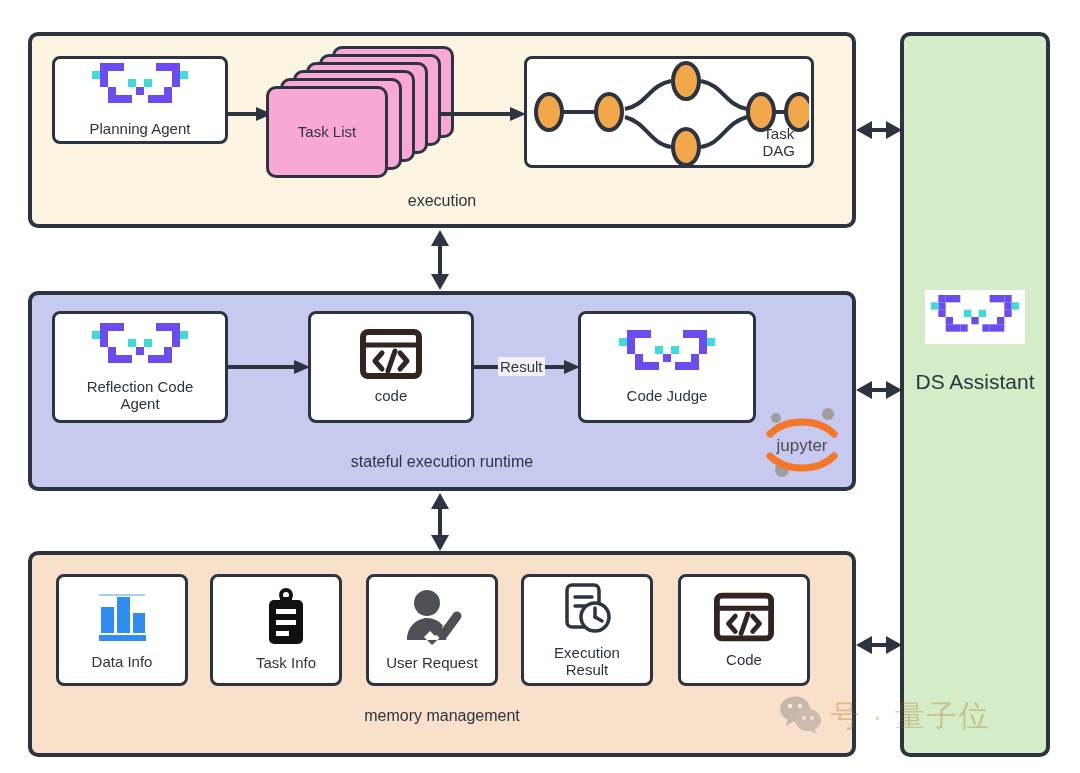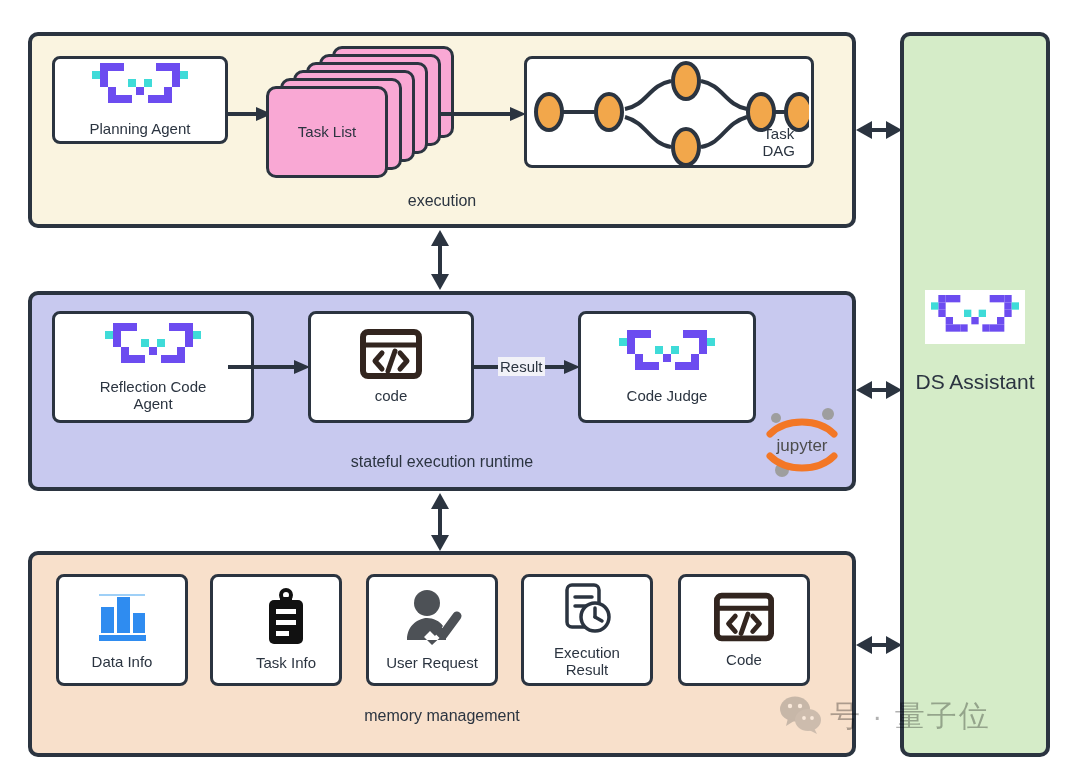--- a/index.html
+++ b/index.html
@@ -64,21 +64,21 @@
     border-radius: 10px;
   }
   #stack-task-list .stack-front {
     display: flex; align-items: center; justify-content: center;
     z-index: 10;
   }
 
   #card-task-dag { left: 524px; top: 56px; width: 290px; height: 112px; }
 
   
-  #card-reflection { left: 52px;  top: 311px; width: 202px; height: 112px; }
+  #card-reflection { left: 52px;  top: 311px; width: 176px; height: 112px; }
   #card-reflection .card-label { margin-top: 6px; }
   #card-code       { left: 308px; top: 311px; width: 166px; height: 112px; }
   #card-code-judge { left: 578px; top: 311px; width: 178px; height: 112px; }
   #card-code-judge .card-label { margin-top: 8px; }
 
   .result-tag {
     position: absolute;
     left: 498px; top: 357px;
     background: #f2f2f8;
     font-size: 15px;
@@ -114,21 +114,21 @@
   #watermark {
     position: absolute;
     left: 778px; top: 694px;
     display: flex; align-items: center; gap: 6px;
     opacity: 0.30;
     pointer-events: none;
     z-index: 40;
   }
   #watermark .wm-text {
     font-size: 30px;
-    color: #000000;
+    color: #a16207;
     letter-spacing: 2px;
     white-space: nowrap;
   }
 </style>
 </head>
 <body>
 
 <div id="stage">
 
   <div class="panel" id="panel-planning">

